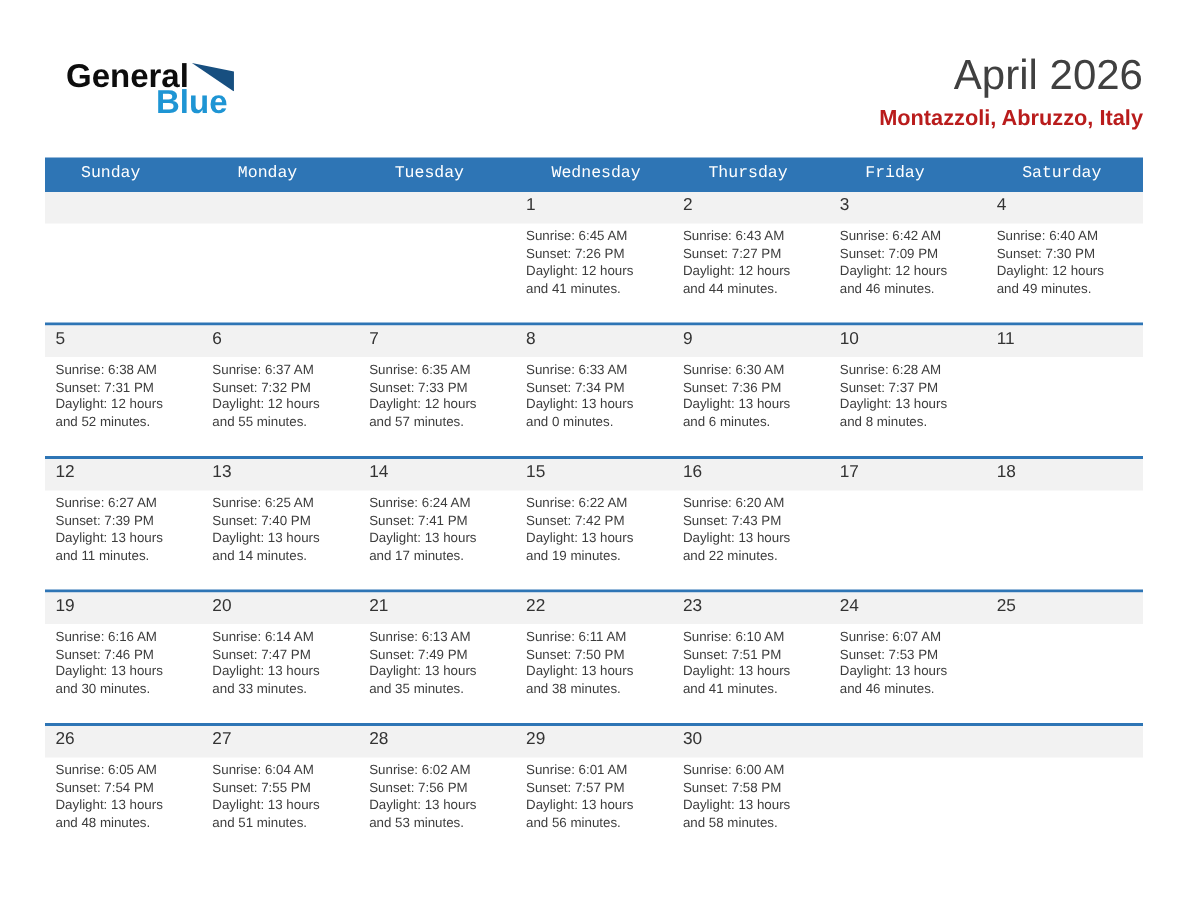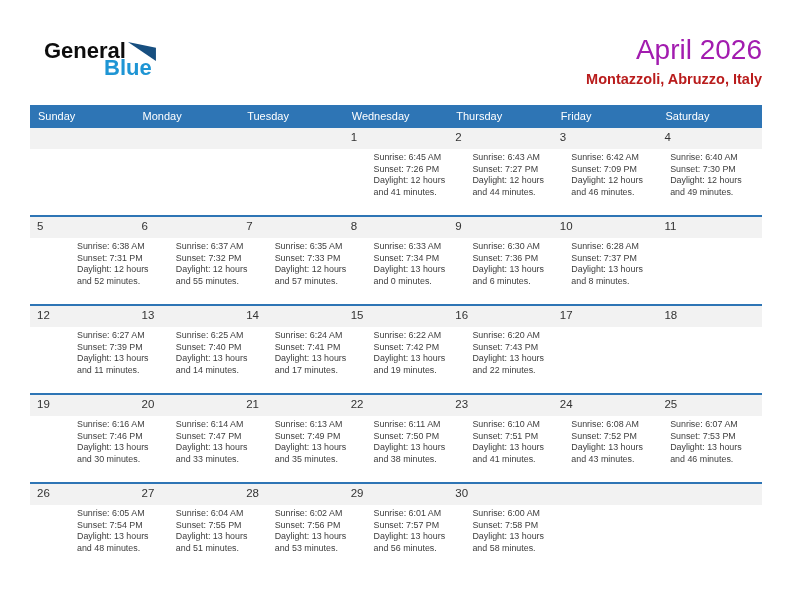--- a/index.html
+++ b/index.html
@@ -9,33 +9,33 @@
 
   
   .topbar { position:absolute; top:34px; left:30px; right:30px; }
   .logo { position:absolute; left:14px; top:6px; width:150px; height:52px; }
   .logo-line1 { display:flex; align-items:flex-start; }
   .logo-general { font-size:22px; font-weight:600; color:#0d0d0d; letter-spacing:0px; line-height:22px; }
   .logo-triangle { width:28px; height:19px; margin-left:2px; margin-top:2px; background:#174f80;
                    clip-path:polygon(0 0, 100% 30%, 100% 100%); }
   .logo-blue { font-size:22px; font-weight:600; color:#1e95d4; line-height:20px; margin-top:-4px; margin-left:60px; }
   .titles { position:absolute; right:0; top:0; text-align:right; width:420px; }
-  .month-title { font-size:28px; font-weight:400; color:#a21caf; line-height:32px; }
+  .month-title { font-size:28px; font-weight:400; color:#404040; line-height:32px; }
   .location { font-size:14.5px; font-weight:700; color:#b91c1c; margin-top:5px; }
 
   
   .calendar { position:absolute; top:105px; left:30px; width:732px; }
   .cal-head { display:grid; grid-template-columns:repeat(7,1fr); background:#2e75b5; height:23px; }
-  .hcell { color:#ffffff; font-size:11px; font-weight:400; padding:5px 0 0 8px; }
+  .hcell { color:#ffffff; font-size:11px; font-weight:400; padding:5px 0 0 24px;font-family:Liberation Mono, monospace; }
 
   .week { }
   .week + .week { border-top:2px solid #2e75b5; }
   .num-row { display:grid; grid-template-columns:repeat(7,1fr); background:#f2f2f2; height:21px; }
   .num { font-size:11.5px; color:#333333; padding:3px 0 0 7px; }
-  .detail-row { display:grid; grid-template-columns:repeat(7,1fr); height:66px;margin-left:40px; }
+  .detail-row { display:grid; grid-template-columns:repeat(7,1fr); height:66px; }
   .cell { padding:3px 9px 0 7px; font-size:8.9px; line-height:11.6px; color:#3d3d3d; }
   .cell div { white-space:normal; }
 </style>
 </head>
 <body>
 
 <div class="page">
 
   <div class="topbar">
     <div class="logo">
@@ -209,25 +209,20 @@
               <div class="">Sunrise: 6:11 AM</div>
               <div class="">Sunset: 7:50 PM</div>
               <div class="">Daylight: 13 hours and 38 minutes.</div>
             </div>
             <div class="cell">
               <div class="">Sunrise: 6:10 AM</div>
               <div class="">Sunset: 7:51 PM</div>
               <div class="">Daylight: 13 hours and 41 minutes.</div>
             </div>
             <div class="cell">
-              <div class="">Sunrise: 6:08 AM</div>
-              <div class="">Sunset: 7:52 PM</div>
-              <div class="">Daylight: 13 hours and 43 minutes.</div>
-            </div>
-            <div class="cell">
               <div class="">Sunrise: 6:07 AM</div>
               <div class="">Sunset: 7:53 PM</div>
               <div class="">Daylight: 13 hours and 46 minutes.</div>
             </div>
           </div>
         </div>
         <div class="week">
           <div class="num-row">
             <div class="num">26</div>
             <div class="num">27</div>

